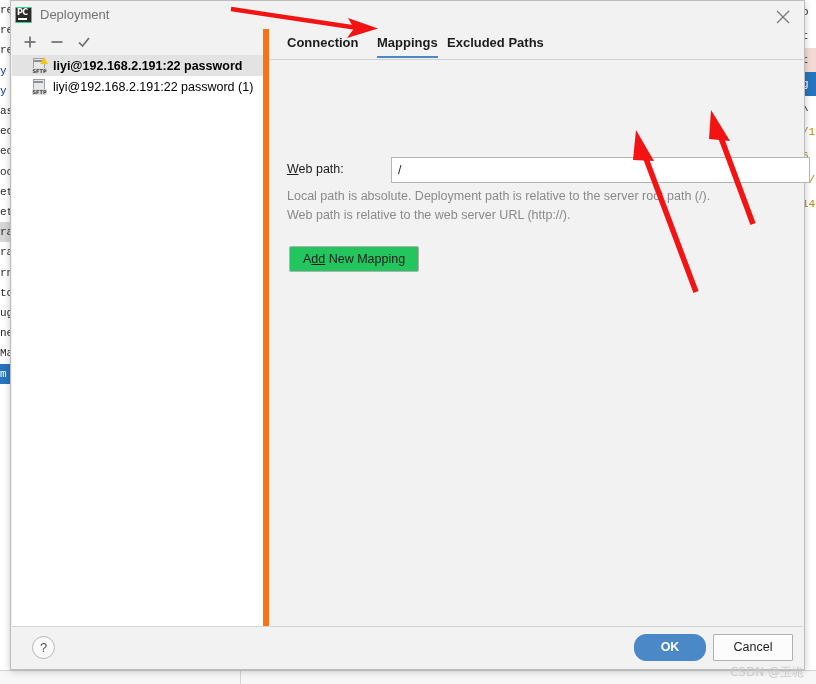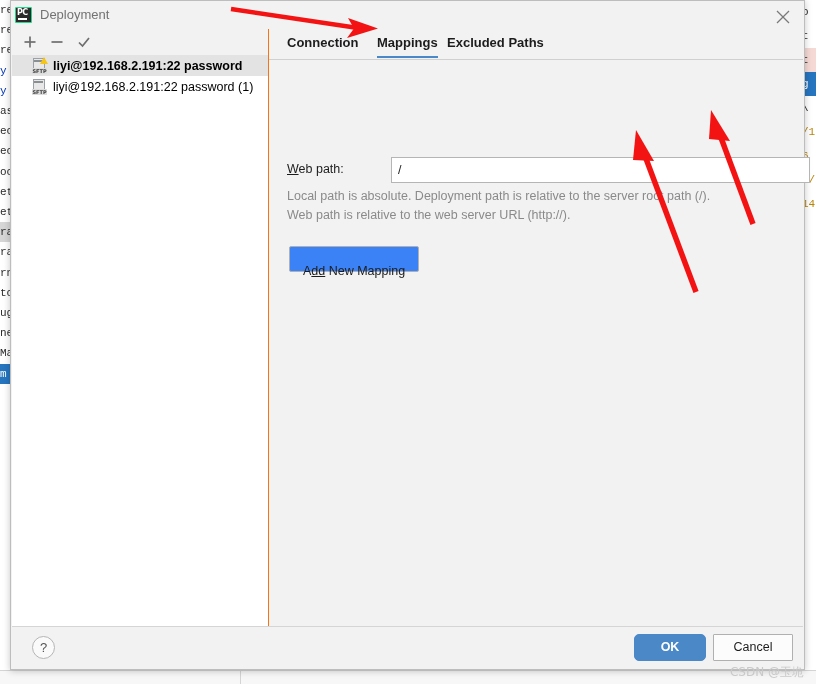--- a/index.html
+++ b/index.html
@@ -124,21 +124,21 @@
   }
   .close-btn svg { position: absolute; left: 14px; top: 9px; }
 
   
   .left-panel {
     position: absolute;
     left: 1px; top: 28px;
     width: 257px;
     height: 600px;
     background: #ffffff;
-    border-right: 1px solid #f97316;
+    border-right: 6px solid #f97316;
     box-sizing: border-box;
   }
   .list-toolbar {
     position: absolute;
     left: 0; top: 0;
     width: 100%;
     height: 26px;
     background: #f2f2f2;
   }
   .tb-btn {
@@ -292,22 +292,22 @@
     left: 18px;
     font-size: 12.5px;
     color: #8a8a8a;
     line-height: 19px;
     white-space: nowrap;
   }
   .add-mapping-btn {
     position: absolute;
     left: 20px; top: 187px;
     height: 26px;
-    padding: 12px 13px;
-    background: #3b82f6;
+    padding: 0 13px;
+    background: #22c55e;
     border: 1px solid #b0b0b0;
     border-radius: 2px;
     font-size: 12.5px;
     color: #1c1c1c;
     line-height: 24px;
     cursor: pointer;
     box-sizing: border-box;
   }
   .add-mapping-btn u { text-decoration: underline; }
 
@@ -340,21 +340,21 @@
     width: 72px; height: 27px;
     background: #4a88c7;
     border: 1px solid #4a88c7;
     color: #ffffff;
     font-size: 12.5px;
     font-weight: bold;
     text-align: center;
     line-height: 25px;
     cursor: pointer;
     box-sizing: border-box;
-    border-radius: 5px;
+    border-radius: 12px;
   }
   .btn-cancel {
     position: absolute;
     right: 10px; top: 7px;
     width: 80px; height: 27px;
     background: #fcfcfc;
     border: 1px solid #b0b0b0;
     color: #1c1c1c;
     font-size: 12.5px;
     text-align: center;

